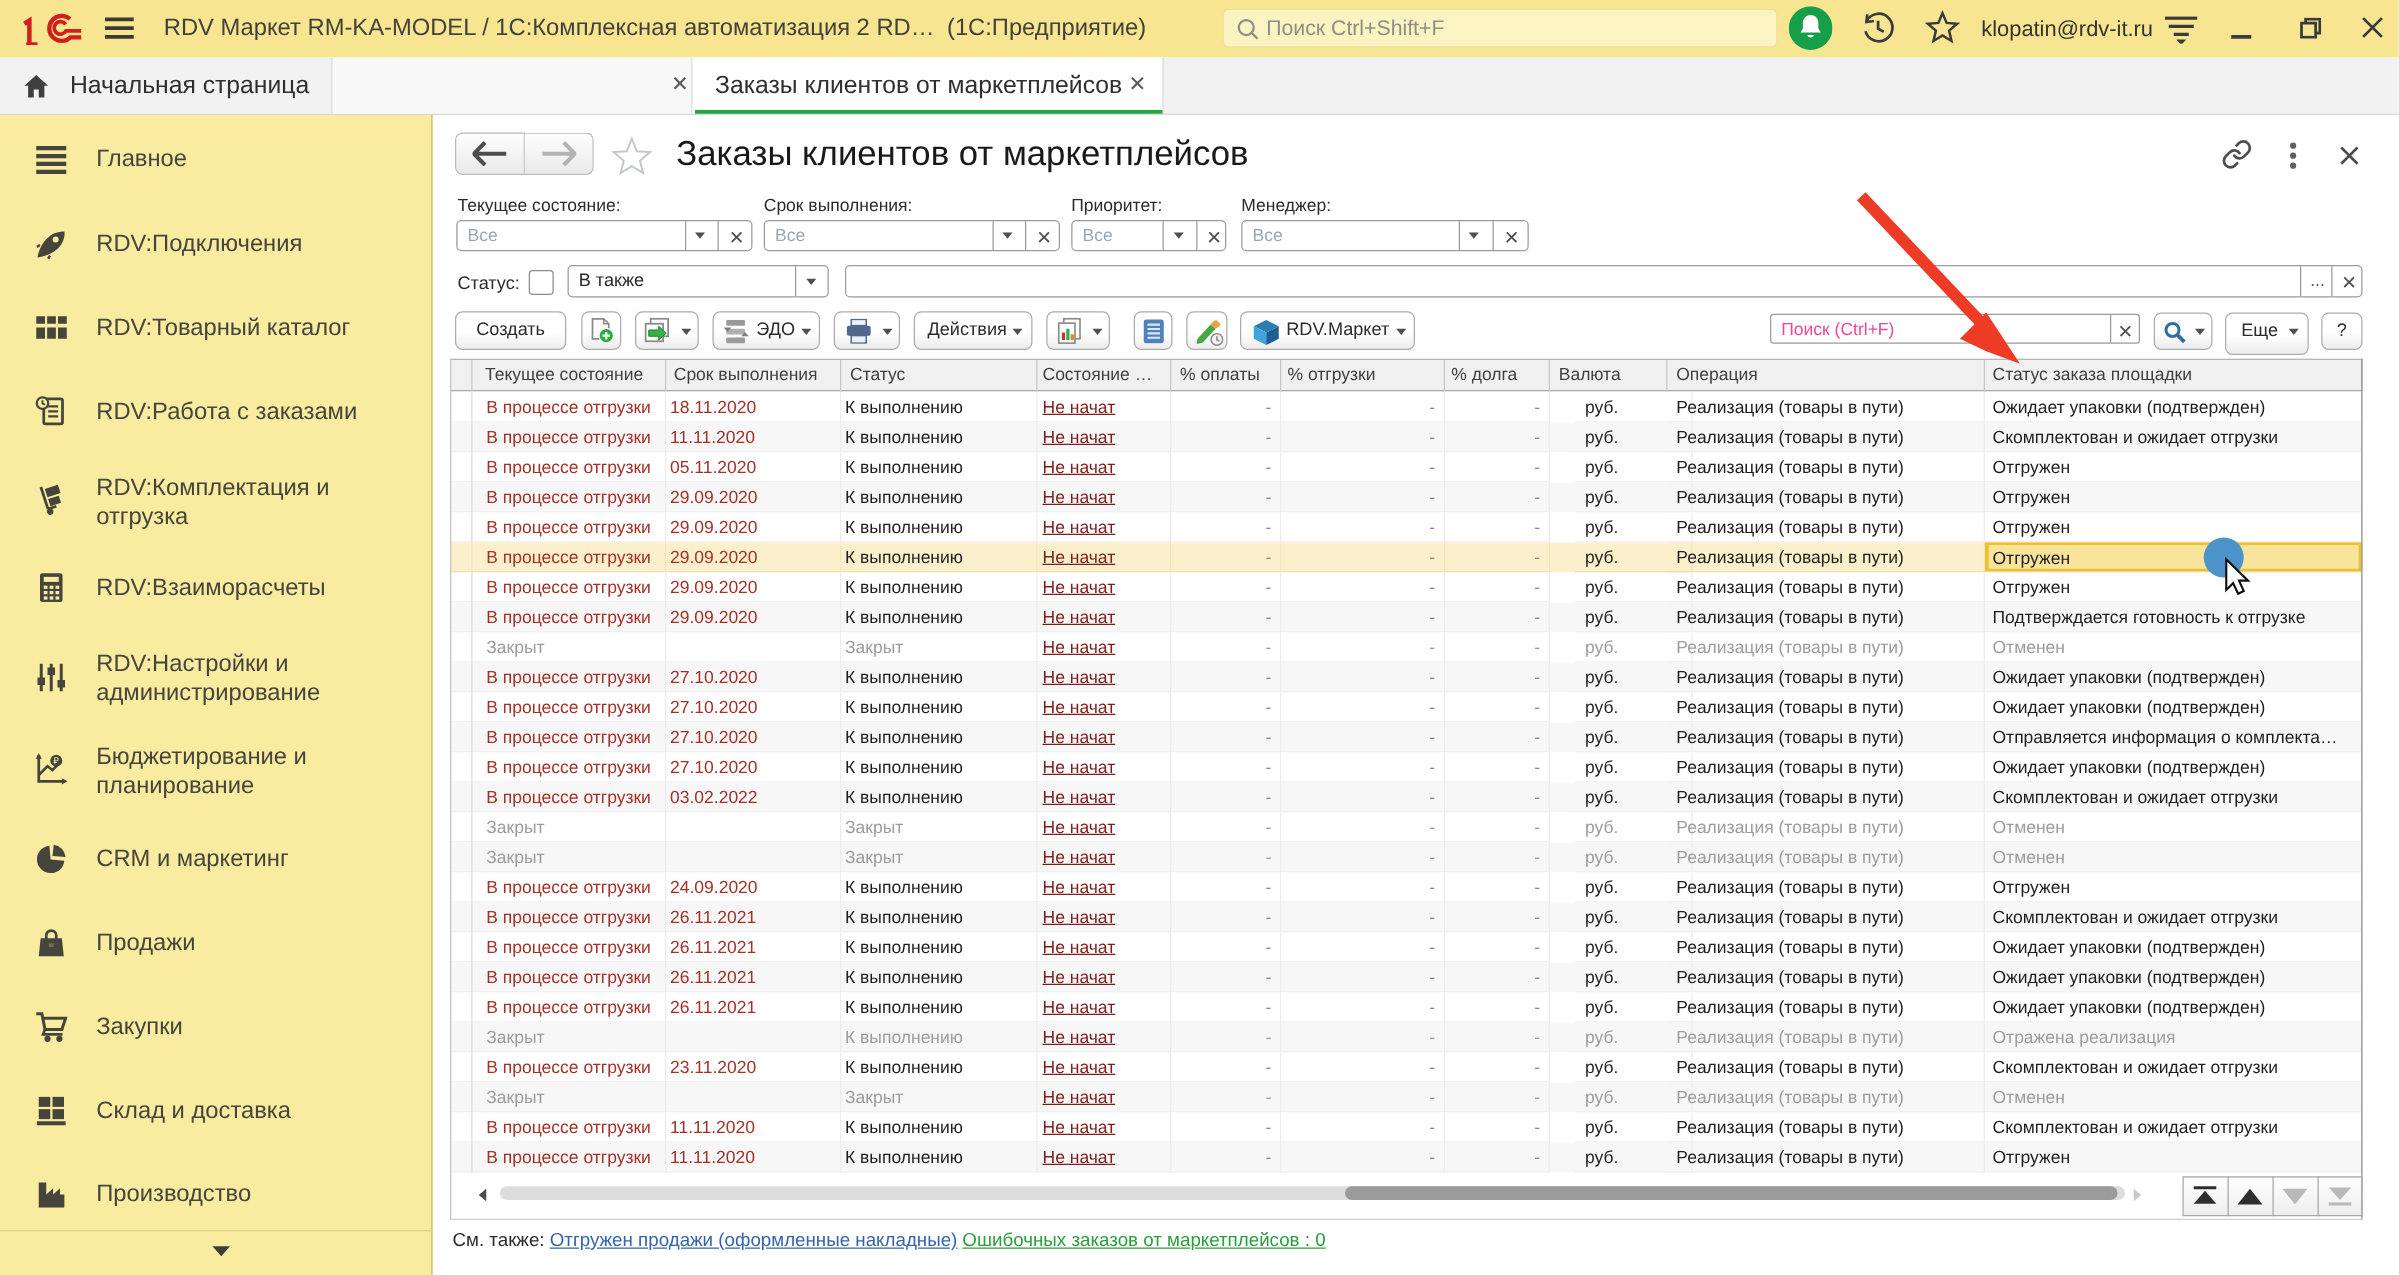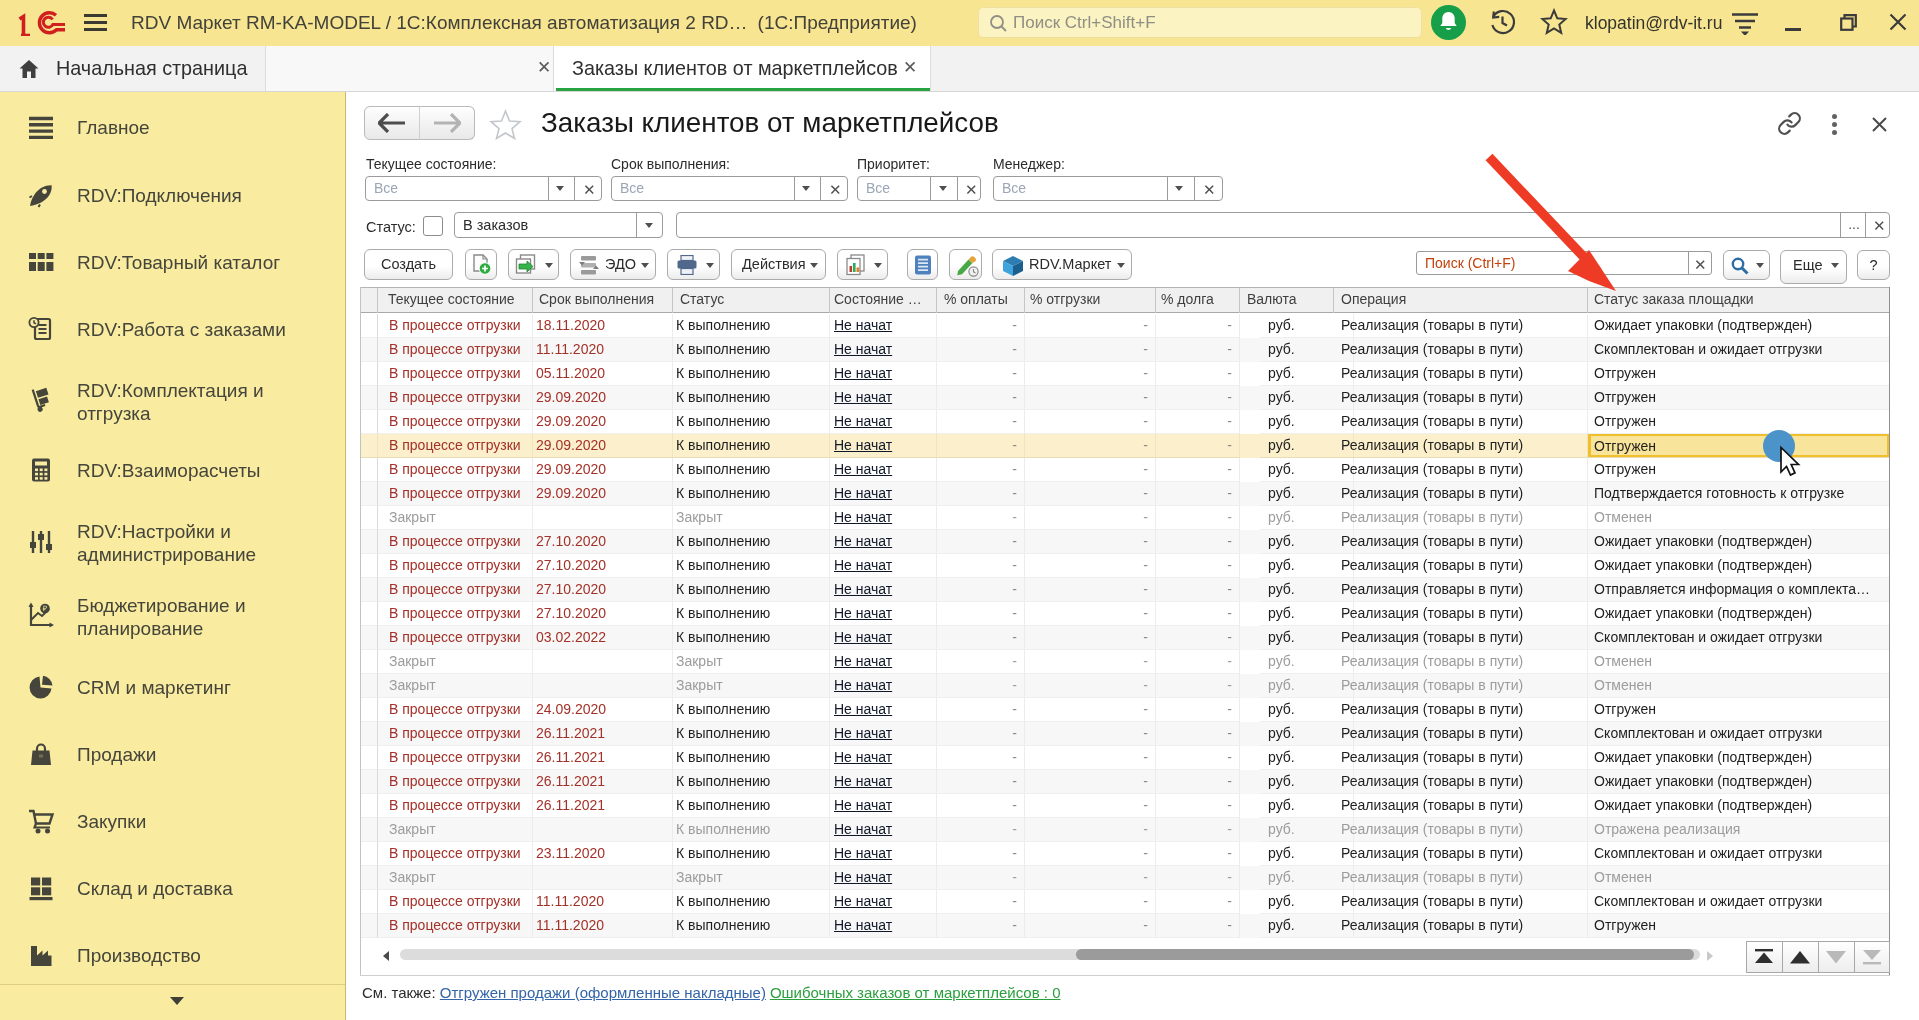--- a/index.html
+++ b/index.html
@@ -69,21 +69,21 @@
 .row .c3{padding-left:3px;}
 .c4{padding-left:4px;}
 .c5,.c6,.c7{text-align:right;padding-right:7px;}
 .c8{padding-left:8px;margin-left:20px;}
 .c9{padding-left:7px;}
 .c10{padding-left:6px;}
 .row .c.red{color:#a33128;}
 .row .c.g{color:#9c9c9c;}
 .row .c.k{color:#1e1e1e;}
 .row .c.dsh{color:#8a8a8a;}
-.lnk{color:#0f172a;text-decoration:underline;}
+.lnk{color:#7f1d1d;text-decoration:underline;}
 .focuscell{padding:0!important;}
 .focuscell span{position:absolute;left:0;top:-1px;width:302px;height:25px;border:3px solid #f0bf2e;background:#f9e49c;line-height:20px;padding-left:3px;color:#1e1e1e;}
 #tleft{position:absolute;left:360px;top:287px;width:1px;height:689px;background:#c2c2c2;}
 #tright{position:absolute;left:1889px;top:287px;width:1px;height:689px;background:#8f8f8f;}
 #tbot{position:absolute;left:360px;top:975px;width:1530px;height:1px;background:#cfcfcf;}
 
 .blink{color:#3465a8;text-decoration:underline;}
 .glink{color:#2b9e3d;text-decoration:underline;}
 </style>
 </head>
@@ -321,21 +321,21 @@
  <div class="ph">Все</div>
  <div class="cdiv" style="left:173px"></div>
       <div class="cdiv" style="left:200px"></div>
  <div class="carr" style="left:181px;top:9px"></div>
  <div class="cx" style="left:209px;top:4px">✕</div>
 </div>
 
 <div class="flabel" style="left:366px;top:219px;font-size:14.5px">Статус:</div>
 <div class="abs" style="left:423px;top:216px;width:20px;height:20px;border:1px solid #8c8c8c;border-radius:3px;background:#fff"></div>
 <div class="combo" style="left:454px;top:212px;width:209px;height:26px">
- <div class="txt" style="font-size:14.5px">В заказов</div>
+ <div class="txt" style="font-size:14.5px">В также</div>
  <div class="cdiv" style="left:181px"></div>
  <div class="carr" style="left:190px;top:10px"></div>
 </div>
 <div class="combo" style="left:676px;top:212px;width:1214px;height:26px">
  <div class="cdiv" style="left:1163px"></div>
       <div class="cdiv" style="left:1188px"></div>
  <div class="abs" style="left:1166px;top:0;width:22px;text-align:center;font-size:14px;color:#4f4f4f;line-height:22px">...</div>
  <div class="cx" style="left:1196px;top:4px">✕</div>
 </div>
 
@@ -418,21 +418,21 @@
  <svg class="abs" style="left:9px;top:5px" width="22" height="22" viewBox="0 0 22 22">
   <path d="M11,1 L21,6 L11,11 L1,6 Z" fill="#2d7db3"></path>
   <path d="M1,6 L11,11 V21 L1,16 Z" fill="#3fa4dc"></path>
   <path d="M21,6 L11,11 V21 L21,16 Z" fill="#1c5f8f"></path>
  </svg>
  <div class="lbl" style="left:36px">RDV.Маркет</div>
  <div class="tarr" style="left:124px"></div>
 </div>
 
 <div class="combo" style="left:1416px;top:251px;width:296px;height:24px;border-radius:3px">
- <div class="ph" style="color:#c2410c">Поиск (Ctrl+F)</div>
+ <div class="ph" style="color:#ec4899">Поиск (Ctrl+F)</div>
  <div class="cdiv" style="left:271px"></div>
  <div class="cx" style="left:277px;top:4px">✕</div>
 </div>
 
 <div class="tbtn" style="left:1723px;width:47px;top:250px;height:30px">
  <svg class="abs" style="left:7px;top:6px" width="18" height="18" viewBox="0 0 18 18">
   <circle cx="7" cy="7" r="5.2" fill="none" stroke="#2e6da4" stroke-width="2.4"></circle>
   <path d="M11,11 L16.5,16.5" stroke="#2e6da4" stroke-width="3"></path>
  </svg>
  <div class="tarr" style="left:32px;top:12px"></div>

